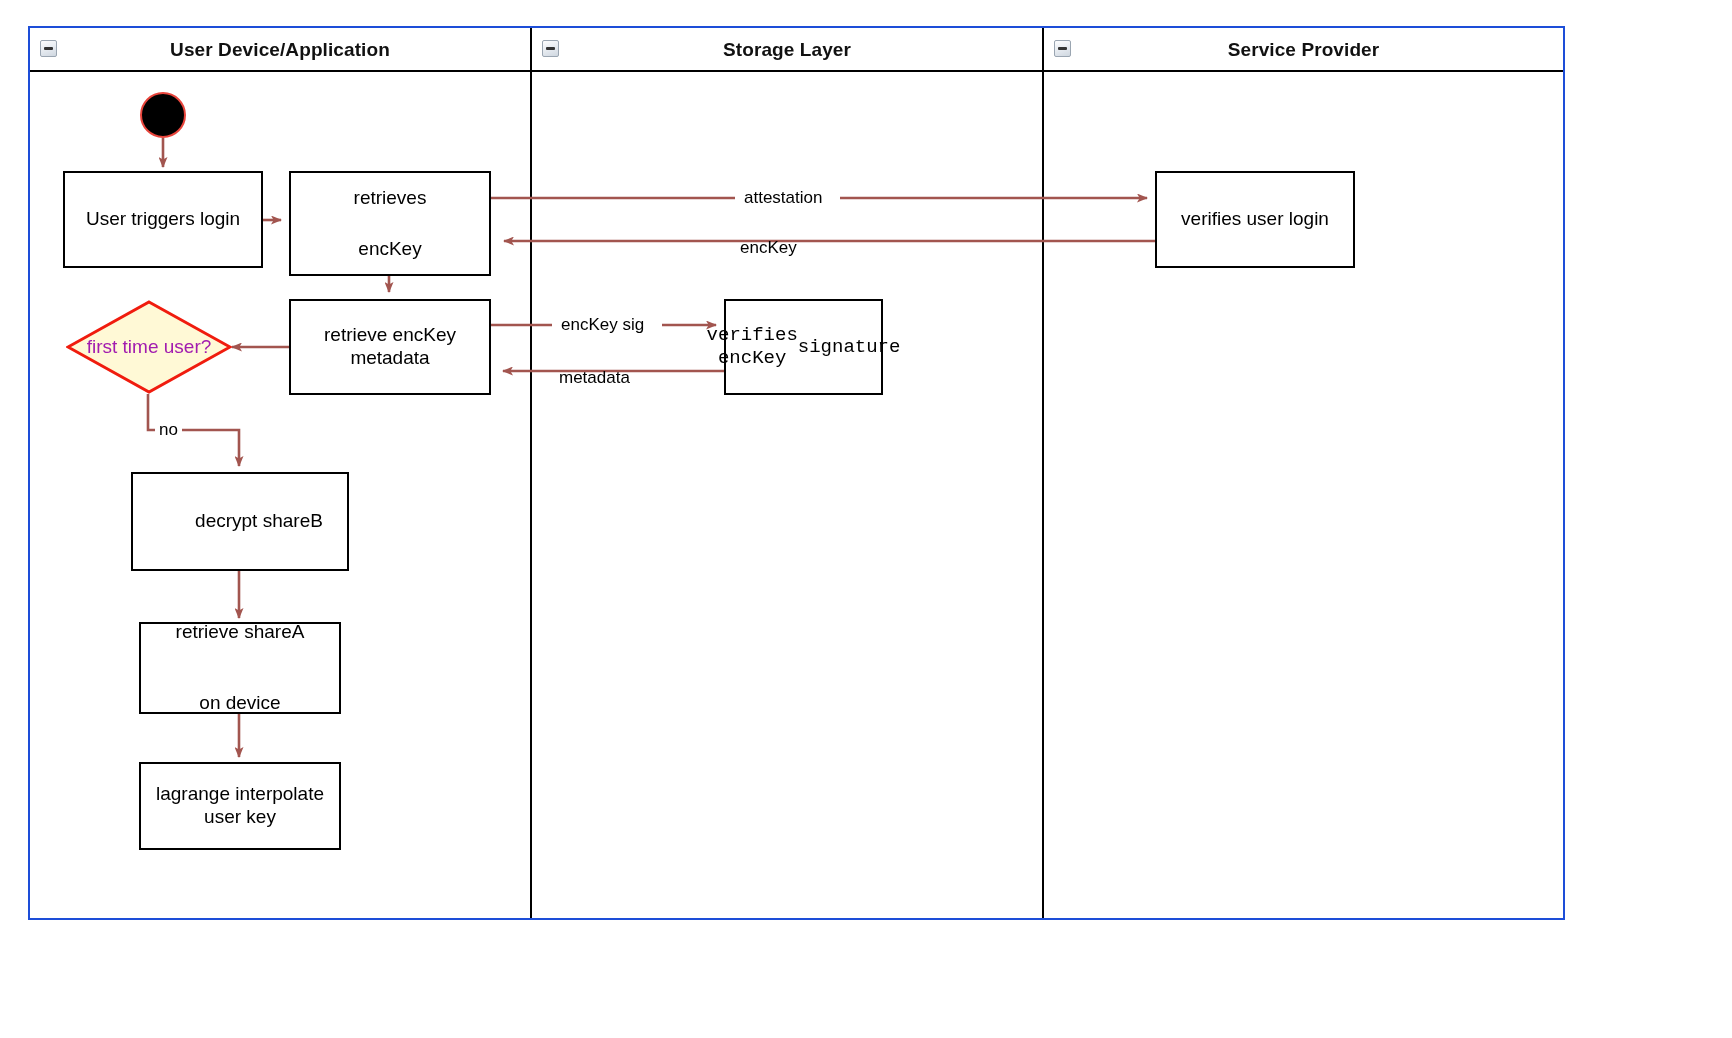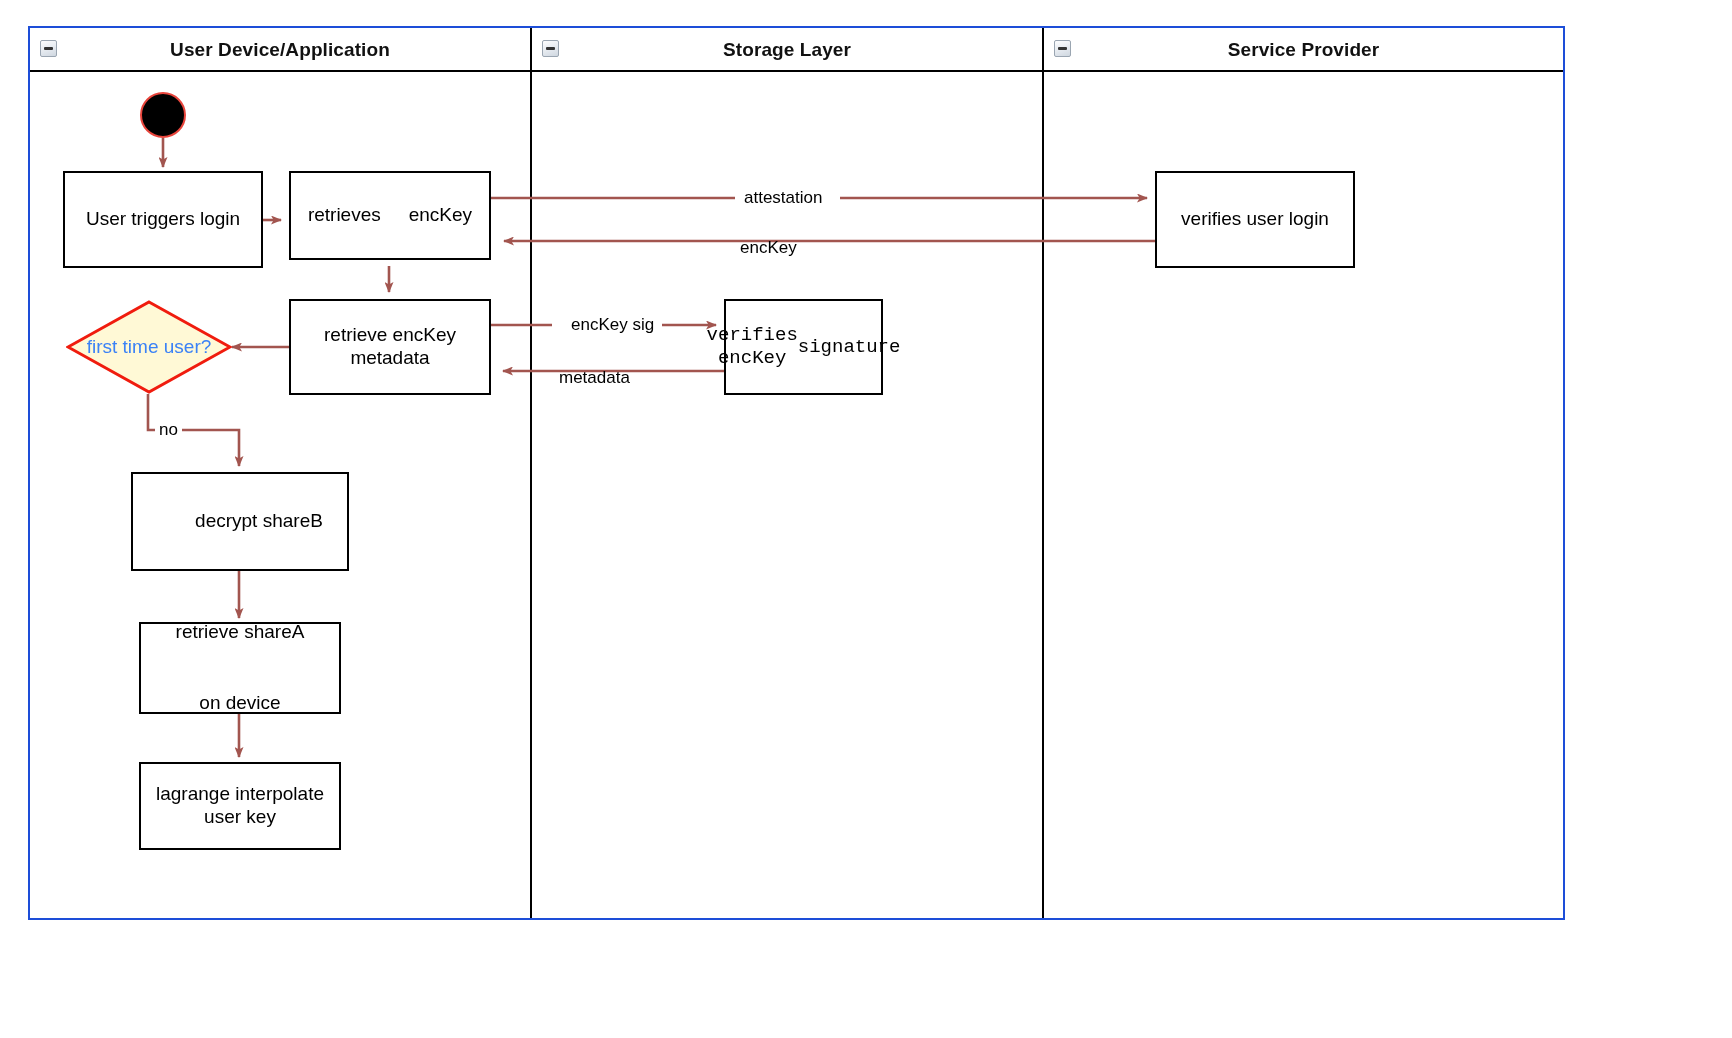--- a/index.html
+++ b/index.html
@@ -28,21 +28,21 @@
         font-size:19px;color:#000;line-height:1.2;padding:2px 6px;}
   .node span{display:block;}
 
   .start-node{position:absolute;border-radius:50%;background:#000;
         border:2px solid #e8453c;box-sizing:border-box;}
 
   .decision{position:absolute;}
   .decision svg{position:absolute;left:0;top:0;}
   .decision .dtext{position:absolute;left:0;top:0;right:0;bottom:0;
         display:flex;align-items:center;justify-content:center;text-align:center;
-        font-size:19px;color:#3b82f6;line-height:1.2;}
+        font-size:19px;color:#a21caf;line-height:1.2;}
 
   
   #edges{position:absolute;left:0;top:0;width:1732px;height:1038px;pointer-events:none;}
   .elabel{position:absolute;font-size:17px;color:#000;background:#fff;
           padding:0 4px;white-space:nowrap;line-height:1;}
   .elabel.below{background:transparent;padding:0;}
 </style>
 </head>
 <body>
 
@@ -108,21 +108,21 @@
       <path d="M239,713 L239,757" marker-end="url(#ah)"></path>
     </g>
   </svg>
 
   <div class="start-node" style="left:140px;top:92px;width:46px;height:46px;"></div>
 
   <div class="node" style="left:63px;top:171px;width:200px;height:97px;">
     <span>User triggers login</span>
   </div>
 
-  <div class="node" style="left:289px;top:171px;width:202px;height:89px;flex-direction:row;gap:28px;">
+  <div class="node" style="left:289px;top:171px;width:202px;height:105px;flex-direction:column;gap:28px;">
     <span>retrieves</span>
     <span>encKey</span>
   </div>
 
   <div class="node" style="left:289px;top:299px;width:202px;height:96px;flex-direction:column;">
     <span>retrieve encKey</span>
     <span>metadata</span>
   </div>
 
   <div class="decision" style="left:66px;top:300px;width:166px;height:94px;">
@@ -157,19 +157,19 @@
   </div>
 
   <div class="node" style="left:1155px;top:171px;width:200px;height:97px;">
     <span>verifies user login</span>
   </div>
 
   <div class="elabel" style="left:740px;top:189px;">attestation</div>
 
   <div class="elabel below" style="left:740px;top:239px;">encKey</div>
 
-  <div class="elabel" style="left:557px;top:316px;margin-left:10px;">encKey sig</div>
+  <div class="elabel" style="left:557px;top:316px;">encKey sig</div>
 
   <div class="elabel below" style="left:559px;top:369px;">metadata</div>
 
   <div class="elabel" style="left:155px;top:421px;">no</div>
 
 </div>
 
 </body></html>

